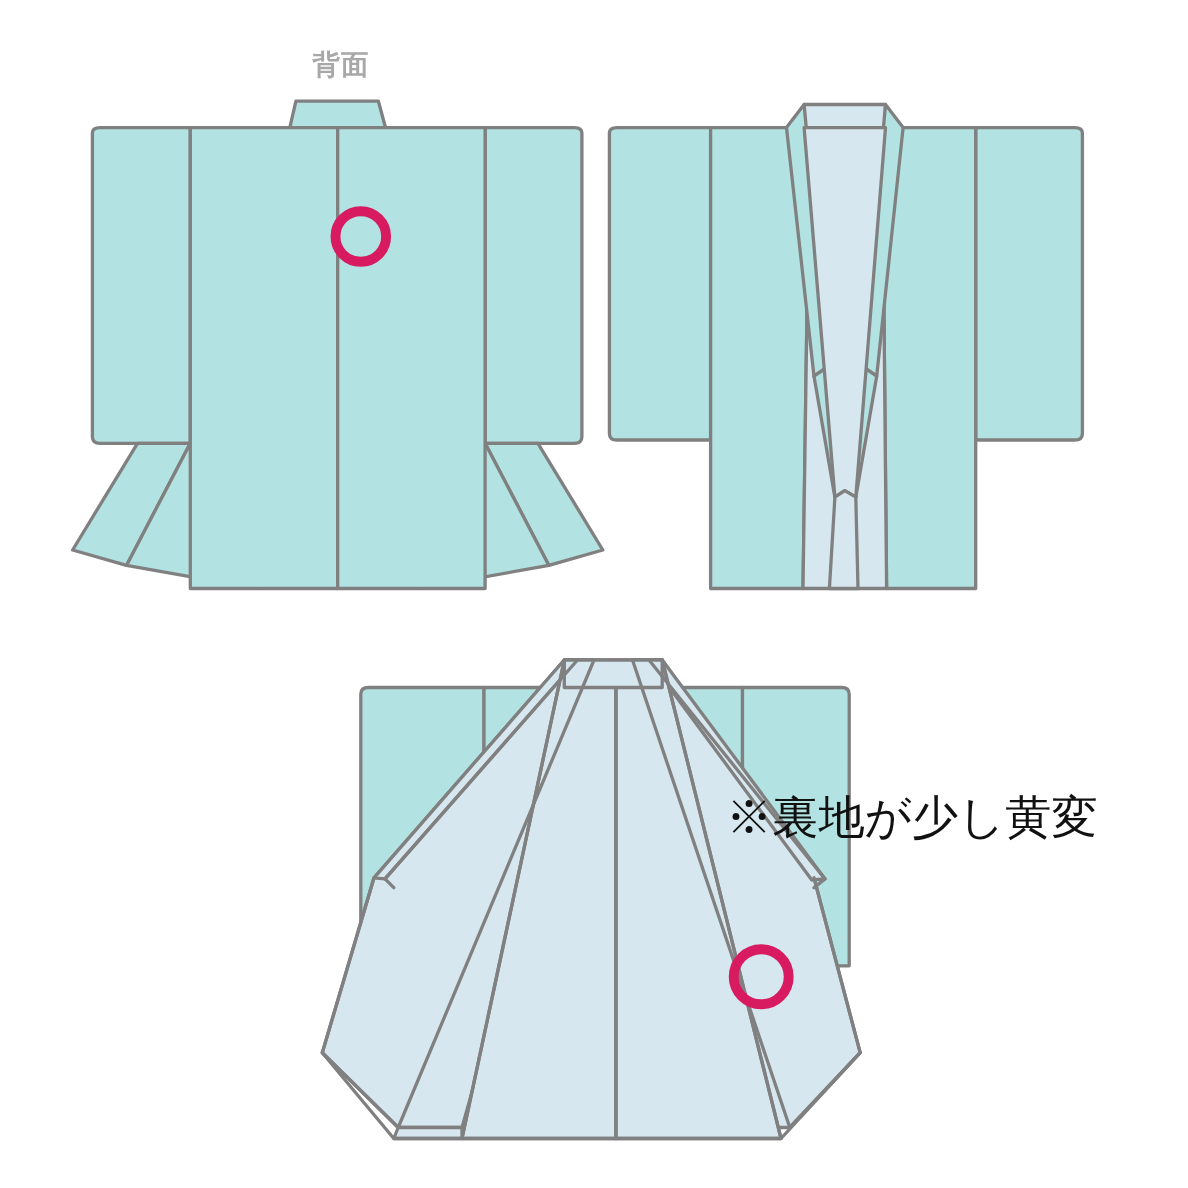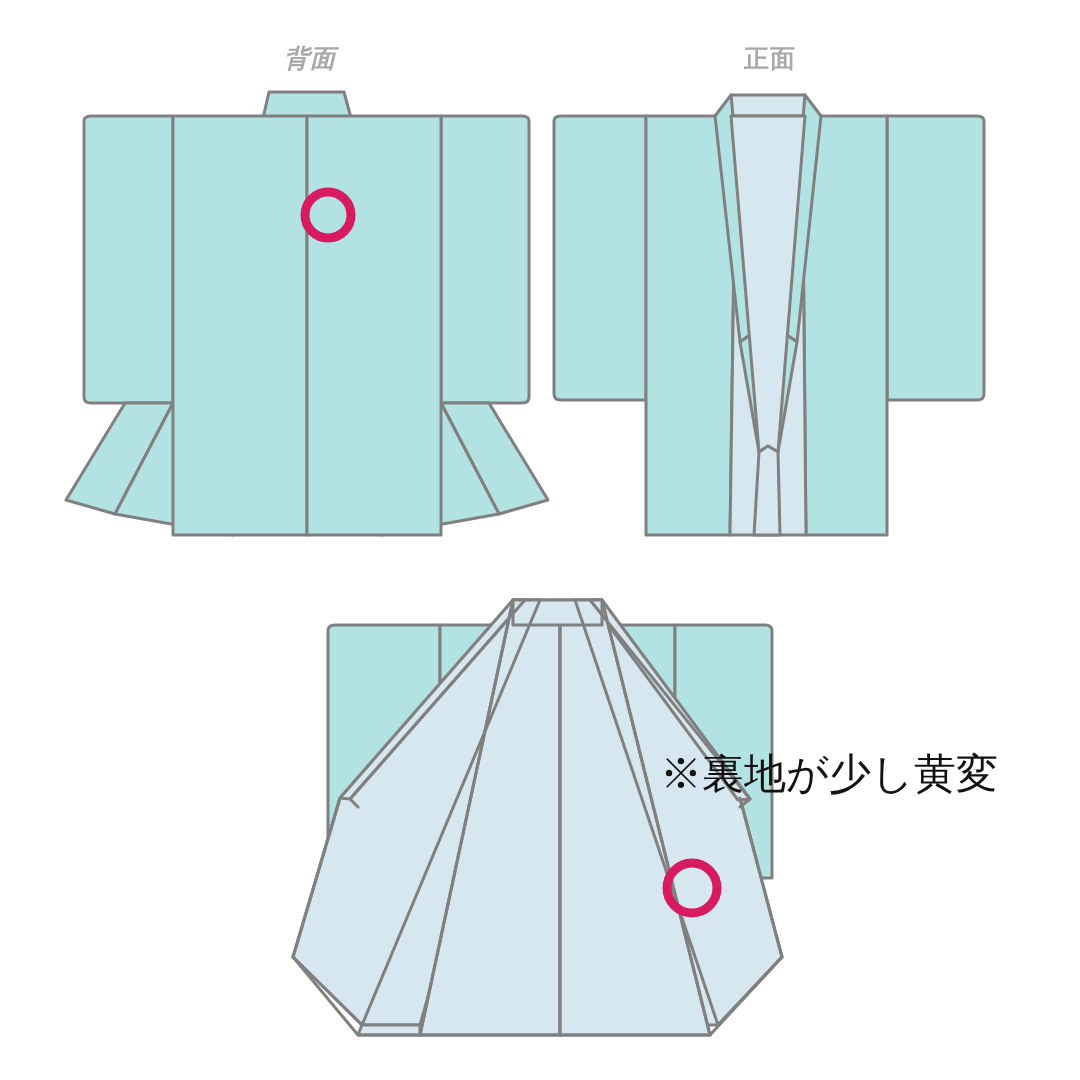--- a/index.html
+++ b/index.html
@@ -26,40 +26,40 @@
   .view-caption {
     position: absolute;
     font-size: 25px;
     font-weight: 700;
     color: #a8a8a8;
     letter-spacing: 1px;
     white-space: nowrap;
     text-align: center;
     user-select: none;
   }
-  #caption-back  { left:   0px; top: 42px; width: 620px; font-style: italic; }
+  #caption-back  { left:   0px; top: 42px; width: 620px; }
   #caption-front { left: 460px; top: 42px; width: 620px; }
   #caption-inner { left: 240px; top: 552px; width: 620px; }
 
   
   .figure {
     position: absolute;
   }
   #figure-back   { left:  60px; top:  80px; width: 500px; height: 470px; }
   #figure-front  { left: 540px; top:  80px; width: 500px; height: 470px; }
   #figure-inner  { left: 270px; top: 585px; width: 540px; height: 480px; }
 
   .figure svg { display: block; width: 100%; height: 100%; }
 
   
   #note-lining {
     position: absolute;
     left: 660px;
-    top: 753px;
-    font-family: Liberation Serif, serif;
+    top: 725px;
+    font-family: Liberation Mono, monospace;
     font-size: 42px;
     line-height: 1.0;
     color: #111111;
     white-space: nowrap;
     user-select: none;
   }
 </style>
 </head>
 <body>
 
@@ -87,21 +87,20 @@
 
         <path d="M 113 36 L 247 36 L 247 455 L 113 455 Z"></path>
 
         <path d="M 247 36 L 381 36 L 381 455 L 247 455 Z"></path>
       </g>
 
       <circle cx="268" cy="135" r="23" fill="none" stroke="#d81b60" stroke-width="9"></circle>
     </svg>
   </div>
 
-  <div class="view-caption" id="caption-front">正面</div>
 
   <div class="figure" id="figure-front">
     <svg viewBox="0 0 500 470" xmlns="http://www.w3.org/2000/svg">
       <g stroke="#808080" stroke-width="3" stroke-linejoin="round" stroke-linecap="round">
 
         <path d="M 14 41 q 0 -5 7 -5 L 106 36 L 106 320 L 21 320 q -7 0 -7 -6 Z" fill="#b2e2e2"></path>
 
         <path d="M 444 41 q 0 -5 -7 -5 L 347 36 L 347 320 L 437 320 q 7 0 7 -6 Z" fill="#b2e2e2"></path>
 
         <path d="M 106 36 L 196 36 L 190 455 L 106 455 Z" fill="#b2e2e2"></path>

